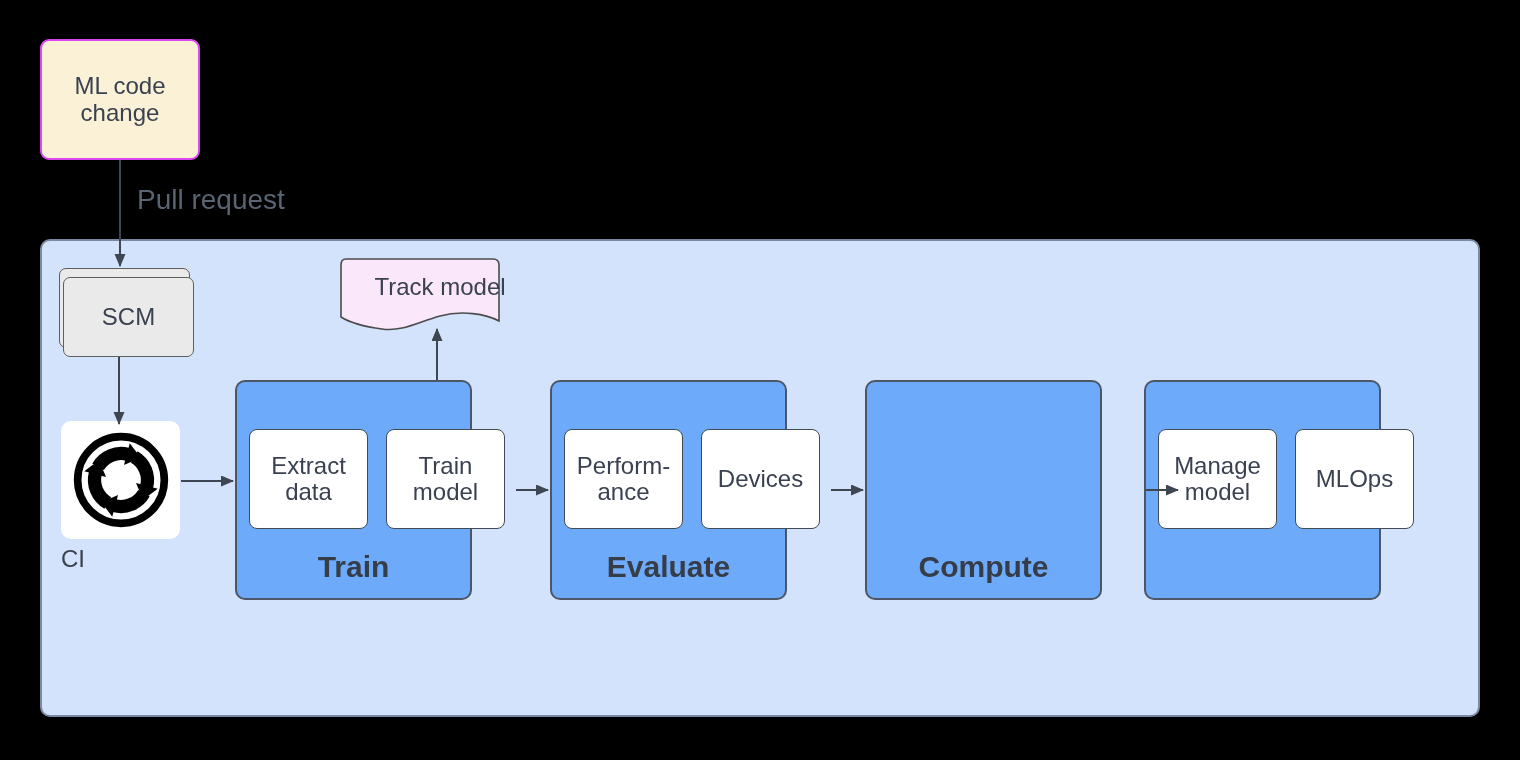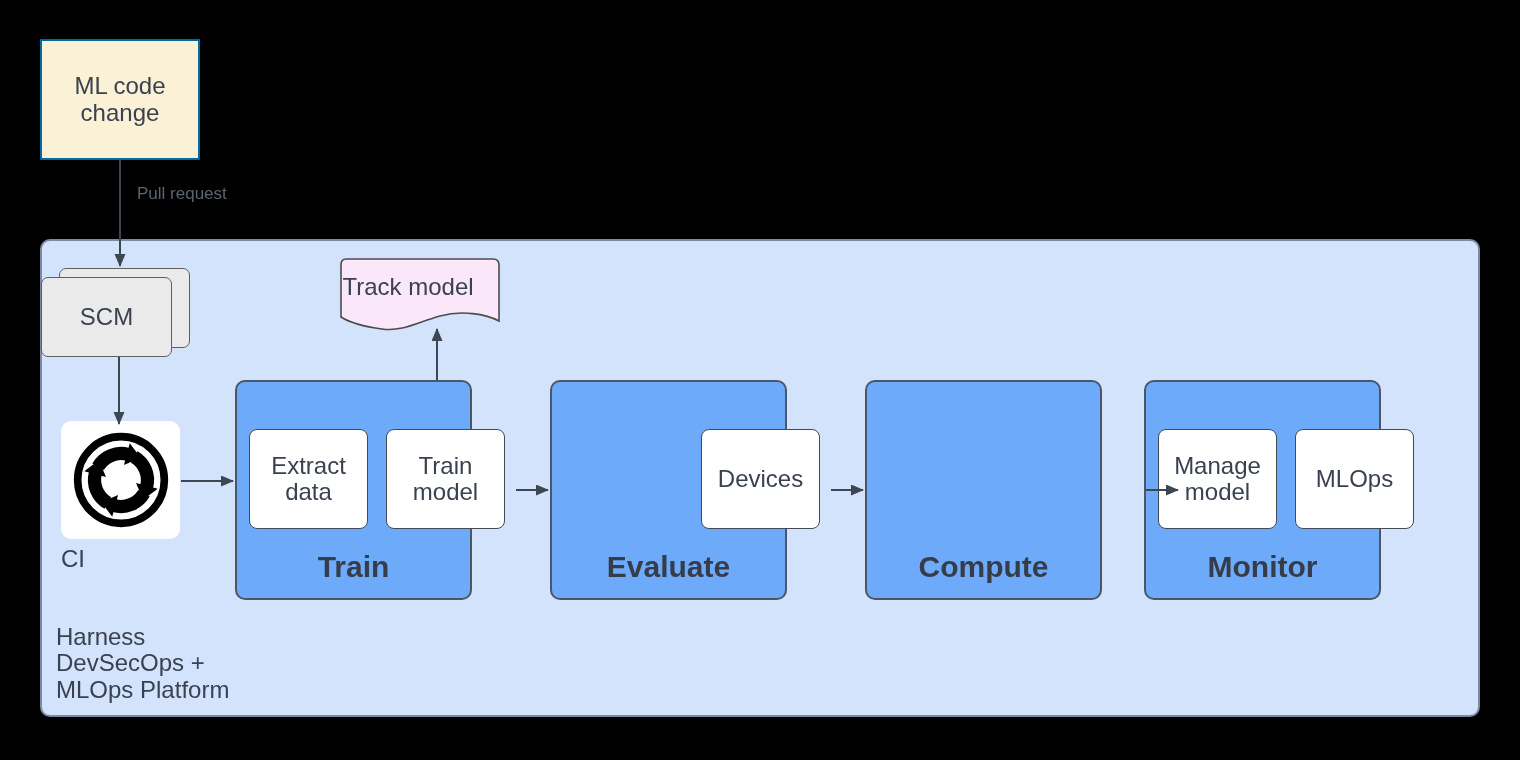--- a/index.html
+++ b/index.html
@@ -7,51 +7,51 @@
     position:relative;width:1520px;height:760px;background:#000;overflow:hidden;
     font-family:"Liberation Sans", sans-serif;color:#3A4150;
   }
   .abs{position:absolute;}
   .pre{white-space:pre-line;}
   .center-flex{display:flex;align-items:center;justify-content:center;text-align:center;}
 
   
   .ml-box{
     left:40px;top:39px;width:160px;height:121px;
-    background:#FBF1D6;border:2px solid #0369a1;border-radius:1px;
+    background:#FBF1D6;border:2px solid #d946ef;border-radius:9px;
     font-size:24px;line-height:1.1;color:#3A4150;box-sizing:border-box;
   }
   
-  .pull-label{left:137px;top:184px;font-size:17px;color:#5A6472;}
+  .pull-label{left:137px;top:184px;font-size:28px;color:#5A6472;}
 
   
   .container-box{
     left:40px;top:239px;width:1440px;height:478px;
     background:#D3E3FB;border:2px solid #7C89A3;border-radius:10px;box-sizing:border-box;
   }
   .platform-label{left:56px;top:624px;font-size:24px;line-height:1.1;color:#3A4150;}
 
   
   .scm-back{
     left:59px;top:268px;width:131px;height:80px;
     background:#EAEAEA;border:1.5px solid #5F5F5F;border-radius:7px;box-sizing:border-box;
   }
   .scm-front{
-    left:41px;top:277px;width:131px;height:80px;
+    left:63px;top:277px;width:131px;height:80px;
     background:#EAEAEA;border:1.5px solid #5F5F5F;border-radius:7px;
     font-size:24px;box-sizing:border-box;
   }
 
   
   .ci-box{left:61px;top:421px;width:119px;height:118px;background:#FFFFFF;border-radius:10px;}
   .ci-label{left:61px;top:545px;width:119px;text-align:left;font-size:24px;}
 
   
   .doc-shape{left:340px;top:258px;width:160px;height:74px;}
-  .doc-label{left:328px;top:273px;width:160px;text-align:center;font-size:24px;}
+  .doc-label{left:360px;top:273px;width:160px;text-align:center;font-size:24px;}
 
   
   .stage{
     position:absolute;top:380px;width:237px;height:220px;
     background:#6DAAFA;border:2px solid #4D5666;border-radius:10px;box-sizing:border-box;
   }
   .sub{
     position:absolute;top:47px;width:119px;height:100px;
     background:#FFFFFF;border:1.5px solid #434A56;border-radius:8px;box-sizing:border-box;
     font-size:24px;line-height:1.1;color:#3A4150;
@@ -63,23 +63,20 @@
   }
 
   .arrows{position:absolute;left:0;top:0;pointer-events:none;}
 </style>
 </head>
 <body>
 
 <div class="canvas">
 
   <div class="abs container-box"></div>
-  <div class="abs platform-label pre">Harness
-DevSecOps +
-MLOps Platform</div>
 
   <div class="abs scm-back"></div>
   <div class="abs scm-front center-flex">
     <span>SCM</span>
   </div>
 
   <div class="abs ci-box">
     <svg width="102" height="102" viewBox="0 0 100 100" style="position:absolute;left:9px;top:8px;">
       <circle cx="50" cy="50" r="42.5" fill="none" stroke="#000" stroke-width="7.5"></circle>
       <g>
@@ -113,39 +110,42 @@
 data</span>
     </div>
     <div class="sub sub2 center-flex">
       <span class="pre">Train
 model</span>
     </div>
     <div class="stage-label">Train</div>
   </div>
 
   <div class="stage" style="left:550px">
+    <div class="sub sub1 center-flex">
+      <span class="pre">Perform-
+ance</span>
+    </div>
     <div class="sub sub2 center-flex">
       <span class="pre">Devices</span>
     </div>
     <div class="stage-label">Evaluate</div>
   </div>
 
   <div class="stage" style="left:865px">
     <div class="stage-label">Compute</div>
   </div>
 
   <div class="stage" style="left:1144px">
     <div class="sub sub1 center-flex">
       <span class="pre">Manage
 model</span>
     </div>
     <div class="sub sub2 center-flex">
       <span class="pre">MLOps</span>
     </div>
-    <div class="stage-label">Monitor</div>
   </div>
 
   <div class="abs ml-box center-flex">
     <span class="pre">ML code
 change</span>
   </div>
   <div class="abs pull-label">Pull request</div>
 
   <svg class="arrows" width="1520" height="760" viewBox="0 0 1520 760">
     <defs>

